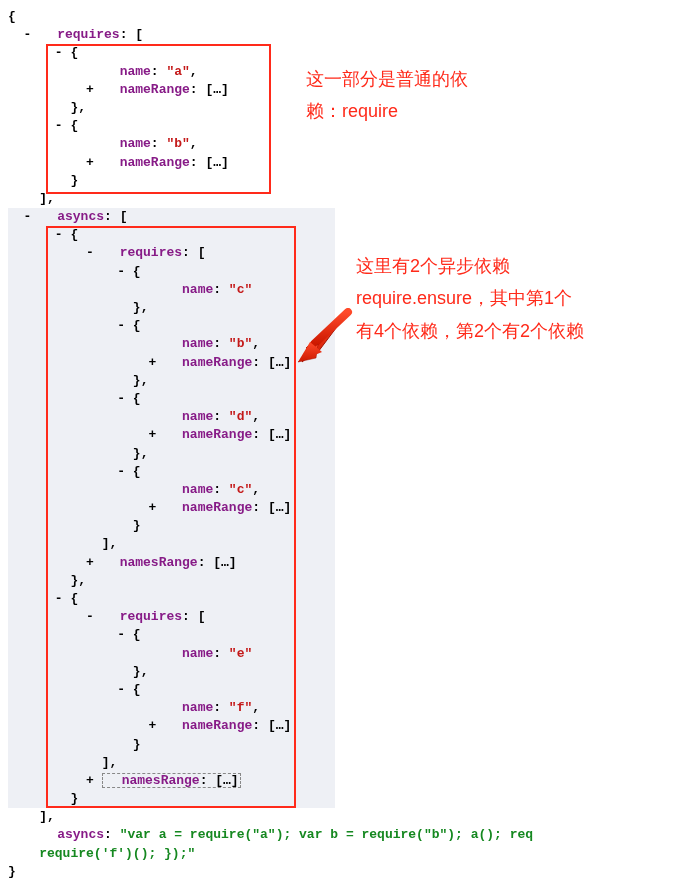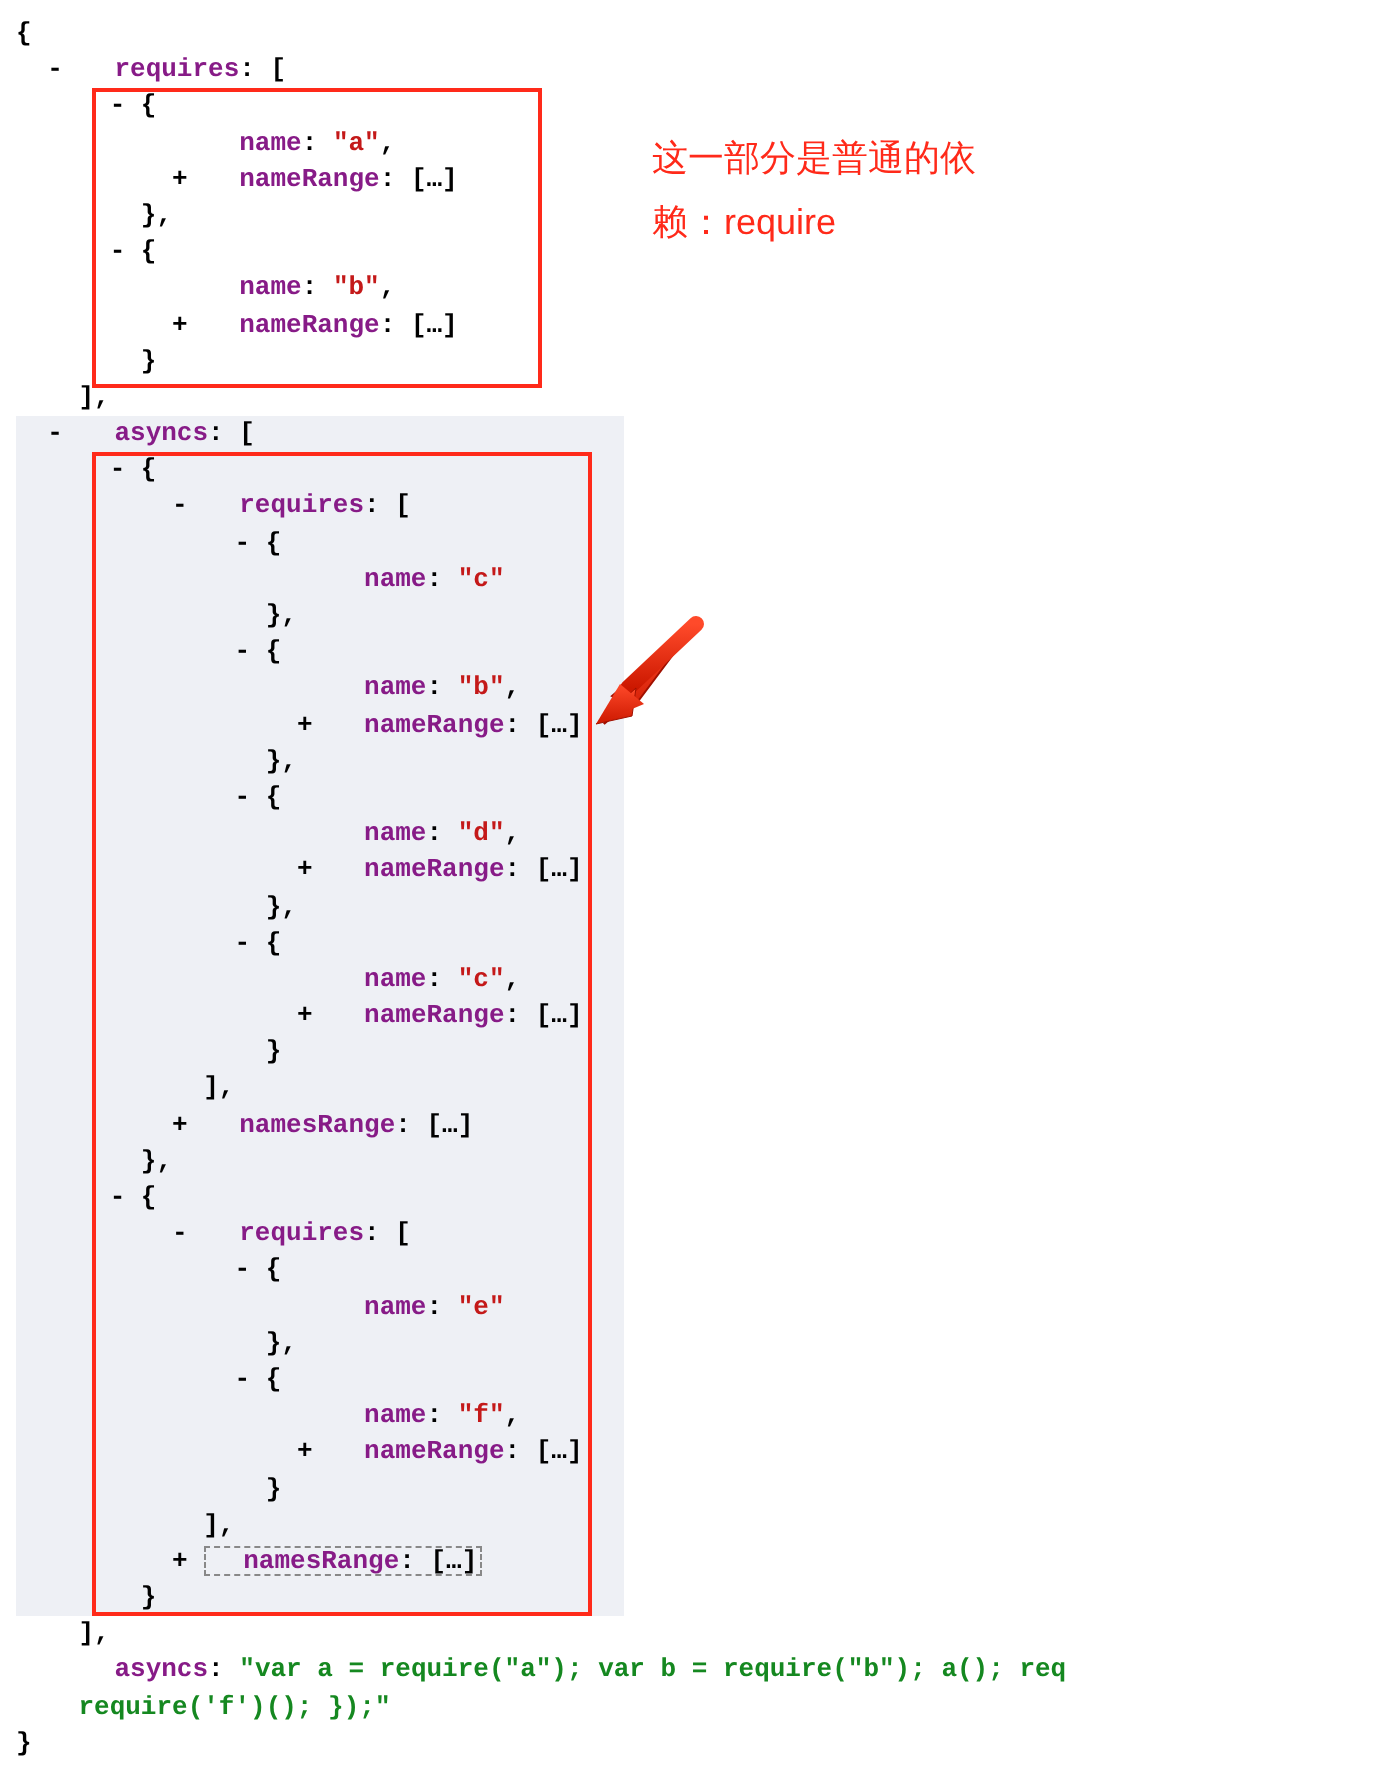--- a/index.html
+++ b/index.html
@@ -13,21 +13,21 @@
     width: 699px;
     box-sizing: border-box;
     position: relative;
   }
   .line { white-space: pre; font-weight: bold; }
   .kw { color: #871b87; font-weight: bold; margin-left: 18px; }      
   .str { color: #c41919; font-weight: bold; }     
   .punc { color: #000; font-weight: bold; }
   .plus { color: #000; }
   .src { color: #158820; font-weight: bold; }
-  .highlight { background: #eef0f5; display: inline-block; width: 304px; }
+  .highlight { background: #eef0f5; display: inline-block; width: 327px; }
   .red-box {
     position: absolute;
     border: 2px solid #ff2a1a;
     pointer-events: none;
     box-sizing: border-box;
   }
   .annot {
     position: absolute;
     color: #ff2a1a;
     font-family: -apple-system, 'Helvetica Neue', Arial, sans-serif;
@@ -95,23 +95,28 @@
 <div class="line"><span class="highlight">          <span class="plus">+ </span><span class="dashed"><span class="kw">namesRange</span><span class="punc">: </span><span class="punc">[…]</span></span></span></div>
 <div class="line"><span class="highlight">        <span class="punc">}</span></span></div>
 <div class="line">    <span class="punc">],</span></div>
 <div class="line">    <span class="kw">asyncs</span><span class="punc">: </span><span class="src">"var a = require("a"); var b = require("b"); a(); req</span></div>
 <div class="line">    <span class="src">require('f')(); });"</span></div>
 <div class="line"><span class="punc">}</span></div>
 
 <div class="red-box" style="left:38px; top:36px; width:225px; height:150px;"></div>
 <div class="red-box" style="left:38px; top:218px; width:250px; height:582px;"></div>
 
-<div class="annot" style="left:298px; top:55px;margin-left:20px;">
+<div class="annot" style="left:298px; top:55px;">
   <div>这一部分是普通的依</div>
   <div>赖：require</div>
+</div>
+<div class="annot" style="left:348px; top:242px;">
+  <div>这里有2个异步依赖</div>
+  <div>require.ensure，其中第1个</div>
+  <div>有4个依赖，第2个有2个依赖</div>
 </div>
 
 <svg class="arrow" style="left:288px; top:300px;" width="60" height="60">
   <defs>
     <linearGradient id="ag" x1="0" y1="0" x2="0" y2="1">
       <stop offset="0" stop-color="#ff4a2a"></stop>
       <stop offset="1" stop-color="#cc1800"></stop>
     </linearGradient>
   </defs>
   <path d="M 52 4 L 10 40 L 18 44 L 6 54 L 14 40 L 22 44 Z" fill="url(#ag)" stroke="#a01000" stroke-width="1"></path>

